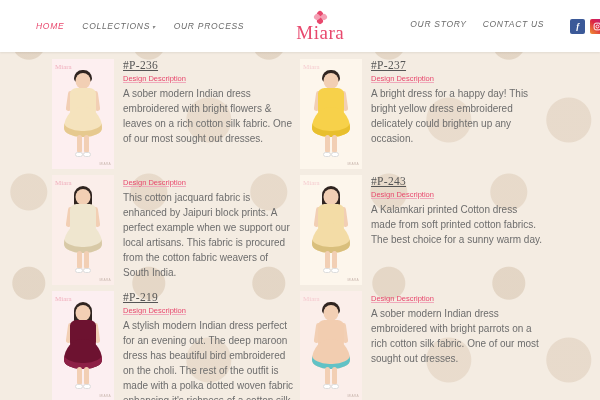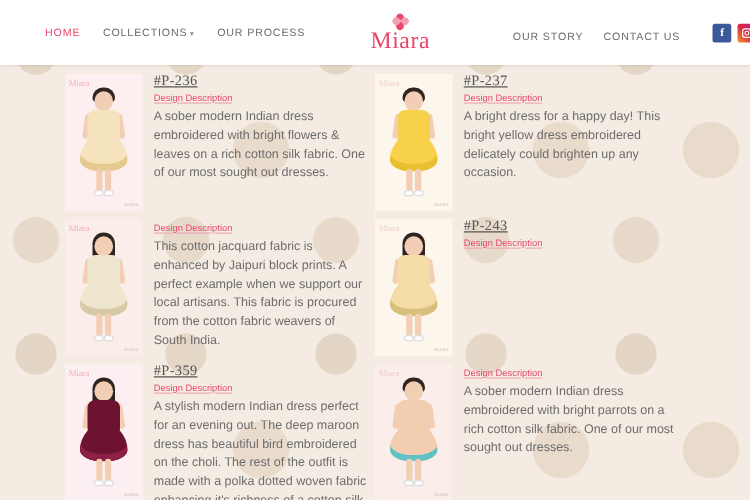--- a/index.html
+++ b/index.html
@@ -31,21 +31,21 @@
 
   
   #header {
     position: absolute; top: 0; left: 0; right: 0; height: 52px;
     background: #ffffff;
     display: flex; align-items: center;
     box-shadow: 0 1px 2px rgba(0,0,0,0.08);
     z-index: 10;
   }
   .nav-left, .nav-right {
-    display: flex; align-items: flex-end; gap: 18px;
+    display: flex; align-items: flex-start; gap: 18px; font-style: italic;
   }
   .nav-left { margin-left: 36px; }
   .nav-right { margin-left: 20px; gap: 16px; }
   .nav-link {
     font-size: 8.5px; letter-spacing: .7px;
     color: #6b6b6b; text-transform: uppercase;
     white-space: nowrap; cursor: pointer;
   }
   .nav-link.active { color: #e8486d; }
   .caret { font-size: 6px; margin-left: 2px; color: #8a8a8a; }
@@ -303,20 +303,21 @@
           <div class="d-leg l"></div>
           <div class="d-leg r"></div>
           <div class="d-shoe l"></div>
           <div class="d-shoe r"></div>
         </div>
         <div class="wm-b">MIARA</div>
       </div>
       <div class="info">
         <div class="sku">#P-243</div>
         <div class="desc-label">Design Description</div>
+        <div class="desc">A Kalamkari printed Cotton dress made from soft printed cotton fabrics. The best choice for a sunny warm day.</div>
       </div>
     </div>
 
     <div class="card">
       <div class="thumb bg-soft-rose">
         <div class="wm">Miara</div>
         <div class="doll">
           <div class="d-hair long"></div>
           <div class="d-head"></div>
           <div class="d-arm l"></div>
@@ -324,21 +325,21 @@
           <div class="d-body" style="background:#6d1230"></div>
           <div class="d-skirt" style="background:#6d1230; box-shadow: inset 0 -6px 0 #8d2046"></div>
           <div class="d-leg l"></div>
           <div class="d-leg r"></div>
           <div class="d-shoe l"></div>
           <div class="d-shoe r"></div>
         </div>
         <div class="wm-b">MIARA</div>
       </div>
       <div class="info">
-        <div class="sku">#P-359</div>
+        <div class="sku">#P-219</div>
         <div class="desc-label">Design Description</div>
         <div class="desc">A stylish modern  Indian dress perfect for an evening out. The deep maroon dress has beautiful bird embroidered on the choli. The rest of the outfit is made with a polka dotted woven fabric enhancing it's richness of a cotton silk blend.</div>
       </div>
     </div>
 
     <div class="card">
       <div class="thumb bg-soft-blush">
         <div class="wm" style="opacity:.55">Miara</div>
         <div class="doll">
           <div class="d-hair"></div>

